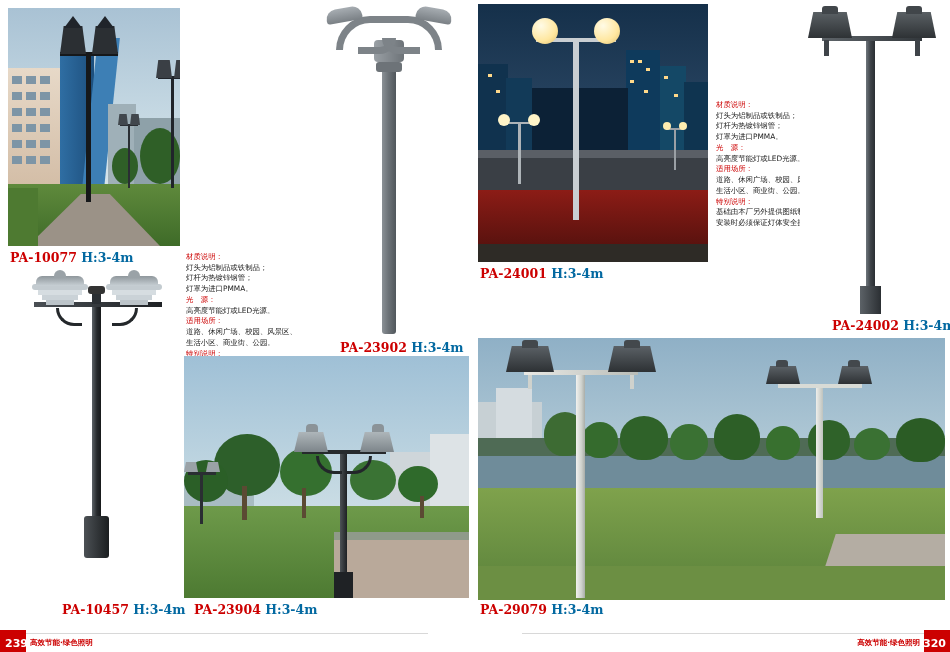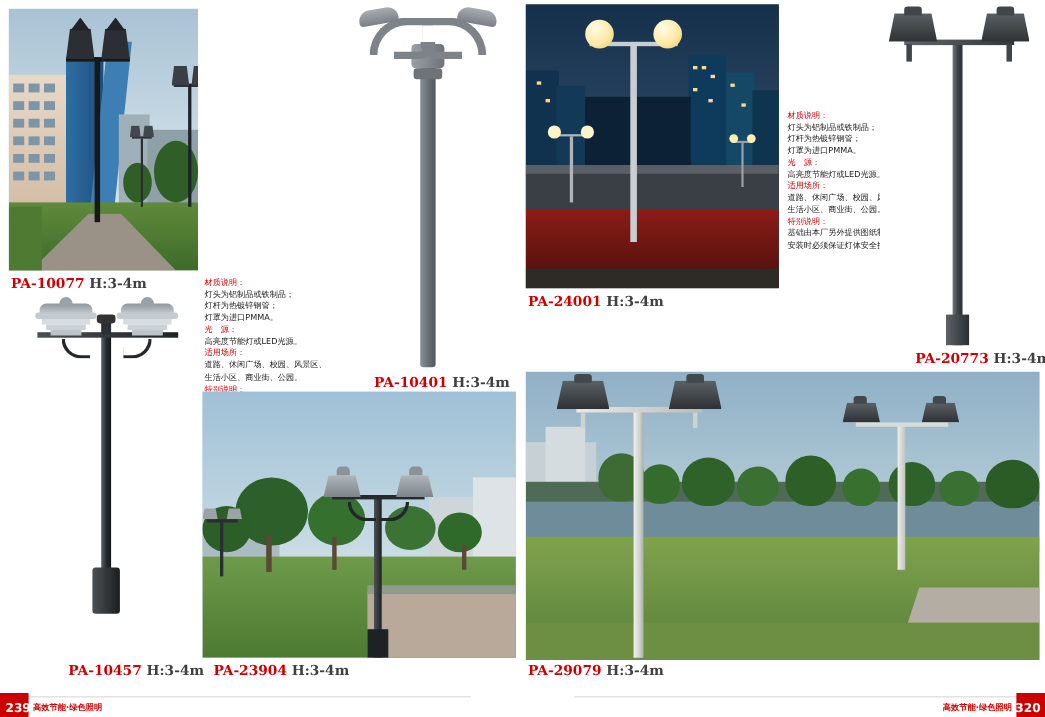--- a/index.html
+++ b/index.html
@@ -12,21 +12,21 @@
     overflow: hidden;
   }
   .page { position:absolute; left:0; top:0; width:950px; height:652px; background:#fff; }
 
   
   .photo { position:absolute; overflow:hidden; }
   .photo .sky { position:absolute; left:0; top:0; right:0; bottom:0; }
 
   .caption { position:absolute; font-weight:bold; font-size:12.5px; color:#111; white-space:nowrap; }
   .caption .code { color:#cc0000; font-family:"DejaVu Serif","Liberation Serif",serif; font-weight:bold; }
-  .caption .hgt { color:#404040; font-family:"DejaVu Serif","Liberation Serif",serif; font-weight:bold; }
+  .caption .hgt { color:#0369a1; font-family:"DejaVu Serif","Liberation Serif",serif; font-weight:bold; }
 
   .spec { position:absolute; font-size:7.4px; line-height:1.45; color:#1a1a1a; width:110px; }
   .spec .hd { color:#cc0000; font-weight:normal; }
   .spec .ln { white-space:nowrap; }
   .pgnum { position:absolute; bottom:2px; font-size:11px; font-weight:bold; color:#111; }
   .ftext { position:absolute; bottom:4px; font-size:7.5px; color:#cc0000; font-weight:bold; white-space:nowrap; }
   .footline { position:absolute; bottom:18px; height:1px; background:#d8d8d8; }
 
   .tech { position:absolute; font-size:7.2px; color:#111; white-space:nowrap; }
   .tech .lbl { color:#cc0000; font-weight:bold; }
@@ -154,21 +154,21 @@
     <div style="position:absolute;left:40px;top:34px;width:38px;height:16px;border-right:7px solid #7d8388;border-bottom:7px solid #7d8388;border-bottom-right-radius:20px;"></div>
 
     <div style="position:absolute;left:66px;top:12px;width:58px;height:34px;border-right:7px solid #7d8388;border-top:7px solid #7d8388;border-top-right-radius:34px;"></div>
     <div style="position:absolute;left:64px;top:34px;width:38px;height:16px;border-left:7px solid #7d8388;border-bottom:7px solid #7d8388;border-bottom-left-radius:20px;"></div>
 
     <div style="position:absolute;left:8px;top:4px;width:36px;height:14px;background:linear-gradient(180deg,#a7adb2,#7a8085);border-radius:10px 10px 3px 3px;transform:rotate(-10deg);"></div>
     <div style="position:absolute;left:98px;top:4px;width:36px;height:14px;background:linear-gradient(180deg,#a7adb2,#7a8085);border-radius:10px 10px 3px 3px;transform:rotate(10deg);"></div>
     <div style="position:absolute;left:58px;top:58px;width:26px;height:10px;background:#6d7378;border-radius:3px;"></div>
   </div>
   <div class="caption" style="left:340px;top:340px;">
-    <span class="code">PA-10401 </span>
+    <span class="code">PA-23902 </span>
     <span class="hgt">H:3-4m</span>
   </div>
 
   <div class="photo" id="ph3">
     <div class="nsky"></div>
     <div class="city" style="left:0;top:60px;width:30px;height:96px;"></div>
     <div class="city" style="left:28px;top:74px;width:26px;height:82px;background:#123a58;"></div>
     <div class="city" style="left:148px;top:46px;width:34px;height:110px;background:#0e3a5c;"></div>
     <div class="city" style="left:182px;top:62px;width:26px;height:94px;background:#144866;"></div>
     <div class="city" style="left:206px;top:78px;width:24px;height:78px;background:#0f3450;"></div>
@@ -227,21 +227,21 @@
     <div style="position:absolute;left:22px;top:32px;width:100px;height:5px;background:linear-gradient(90deg,#5e6469,#33383c);"></div>
     <div style="position:absolute;left:24px;top:36px;width:5px;height:16px;background:#3f4449;"></div>
     <div style="position:absolute;left:115px;top:36px;width:5px;height:16px;background:#3f4449;"></div>
     <div style="position:absolute;left:8px;top:8px;width:44px;height:26px;background:linear-gradient(180deg,#5a6064,#2e3235);clip-path:polygon(12% 0,88% 0,100% 100%,0 100%);"></div>
     <div style="position:absolute;left:92px;top:8px;width:44px;height:26px;background:linear-gradient(180deg,#5a6064,#2e3235);clip-path:polygon(12% 0,88% 0,100% 100%,0 100%);"></div>
     <div style="position:absolute;left:22px;top:2px;width:16px;height:8px;background:#41464a;border-radius:3px 3px 0 0;"></div>
     <div style="position:absolute;left:106px;top:2px;width:16px;height:8px;background:#41464a;border-radius:3px 3px 0 0;"></div>
     <div style="position:absolute;left:60px;top:282px;width:21px;height:28px;background:linear-gradient(90deg,#5c6267,#2b2f33);"></div>
   </div>
   <div class="caption" style="left:832px;top:318px;">
-    <span class="code">PA-20773 </span>
+    <span class="code">PA-24002 </span>
     <span class="hgt">H:3-4m</span>
   </div>
 
   <div class="photo" id="ph5">
     <div style="position:absolute;left:78px;top:36px;width:9px;height:250px;background:linear-gradient(90deg,#5c6267,#26292c 55%,#17191b);"></div>
     <div style="position:absolute;left:20px;top:34px;width:128px;height:5px;background:linear-gradient(90deg,#4a4f54,#1f2225);"></div>
     <div style="position:absolute;left:78px;top:24px;width:9px;height:12px;background:#2b2f33;"></div>
     <div style="position:absolute;left:74px;top:18px;width:17px;height:8px;background:#333;border-radius:3px;"></div>
 
     <div style="position:absolute;left:18px;top:16px;width:56px;height:6px;background:#c3cbd0;border-radius:3px;"></div>

